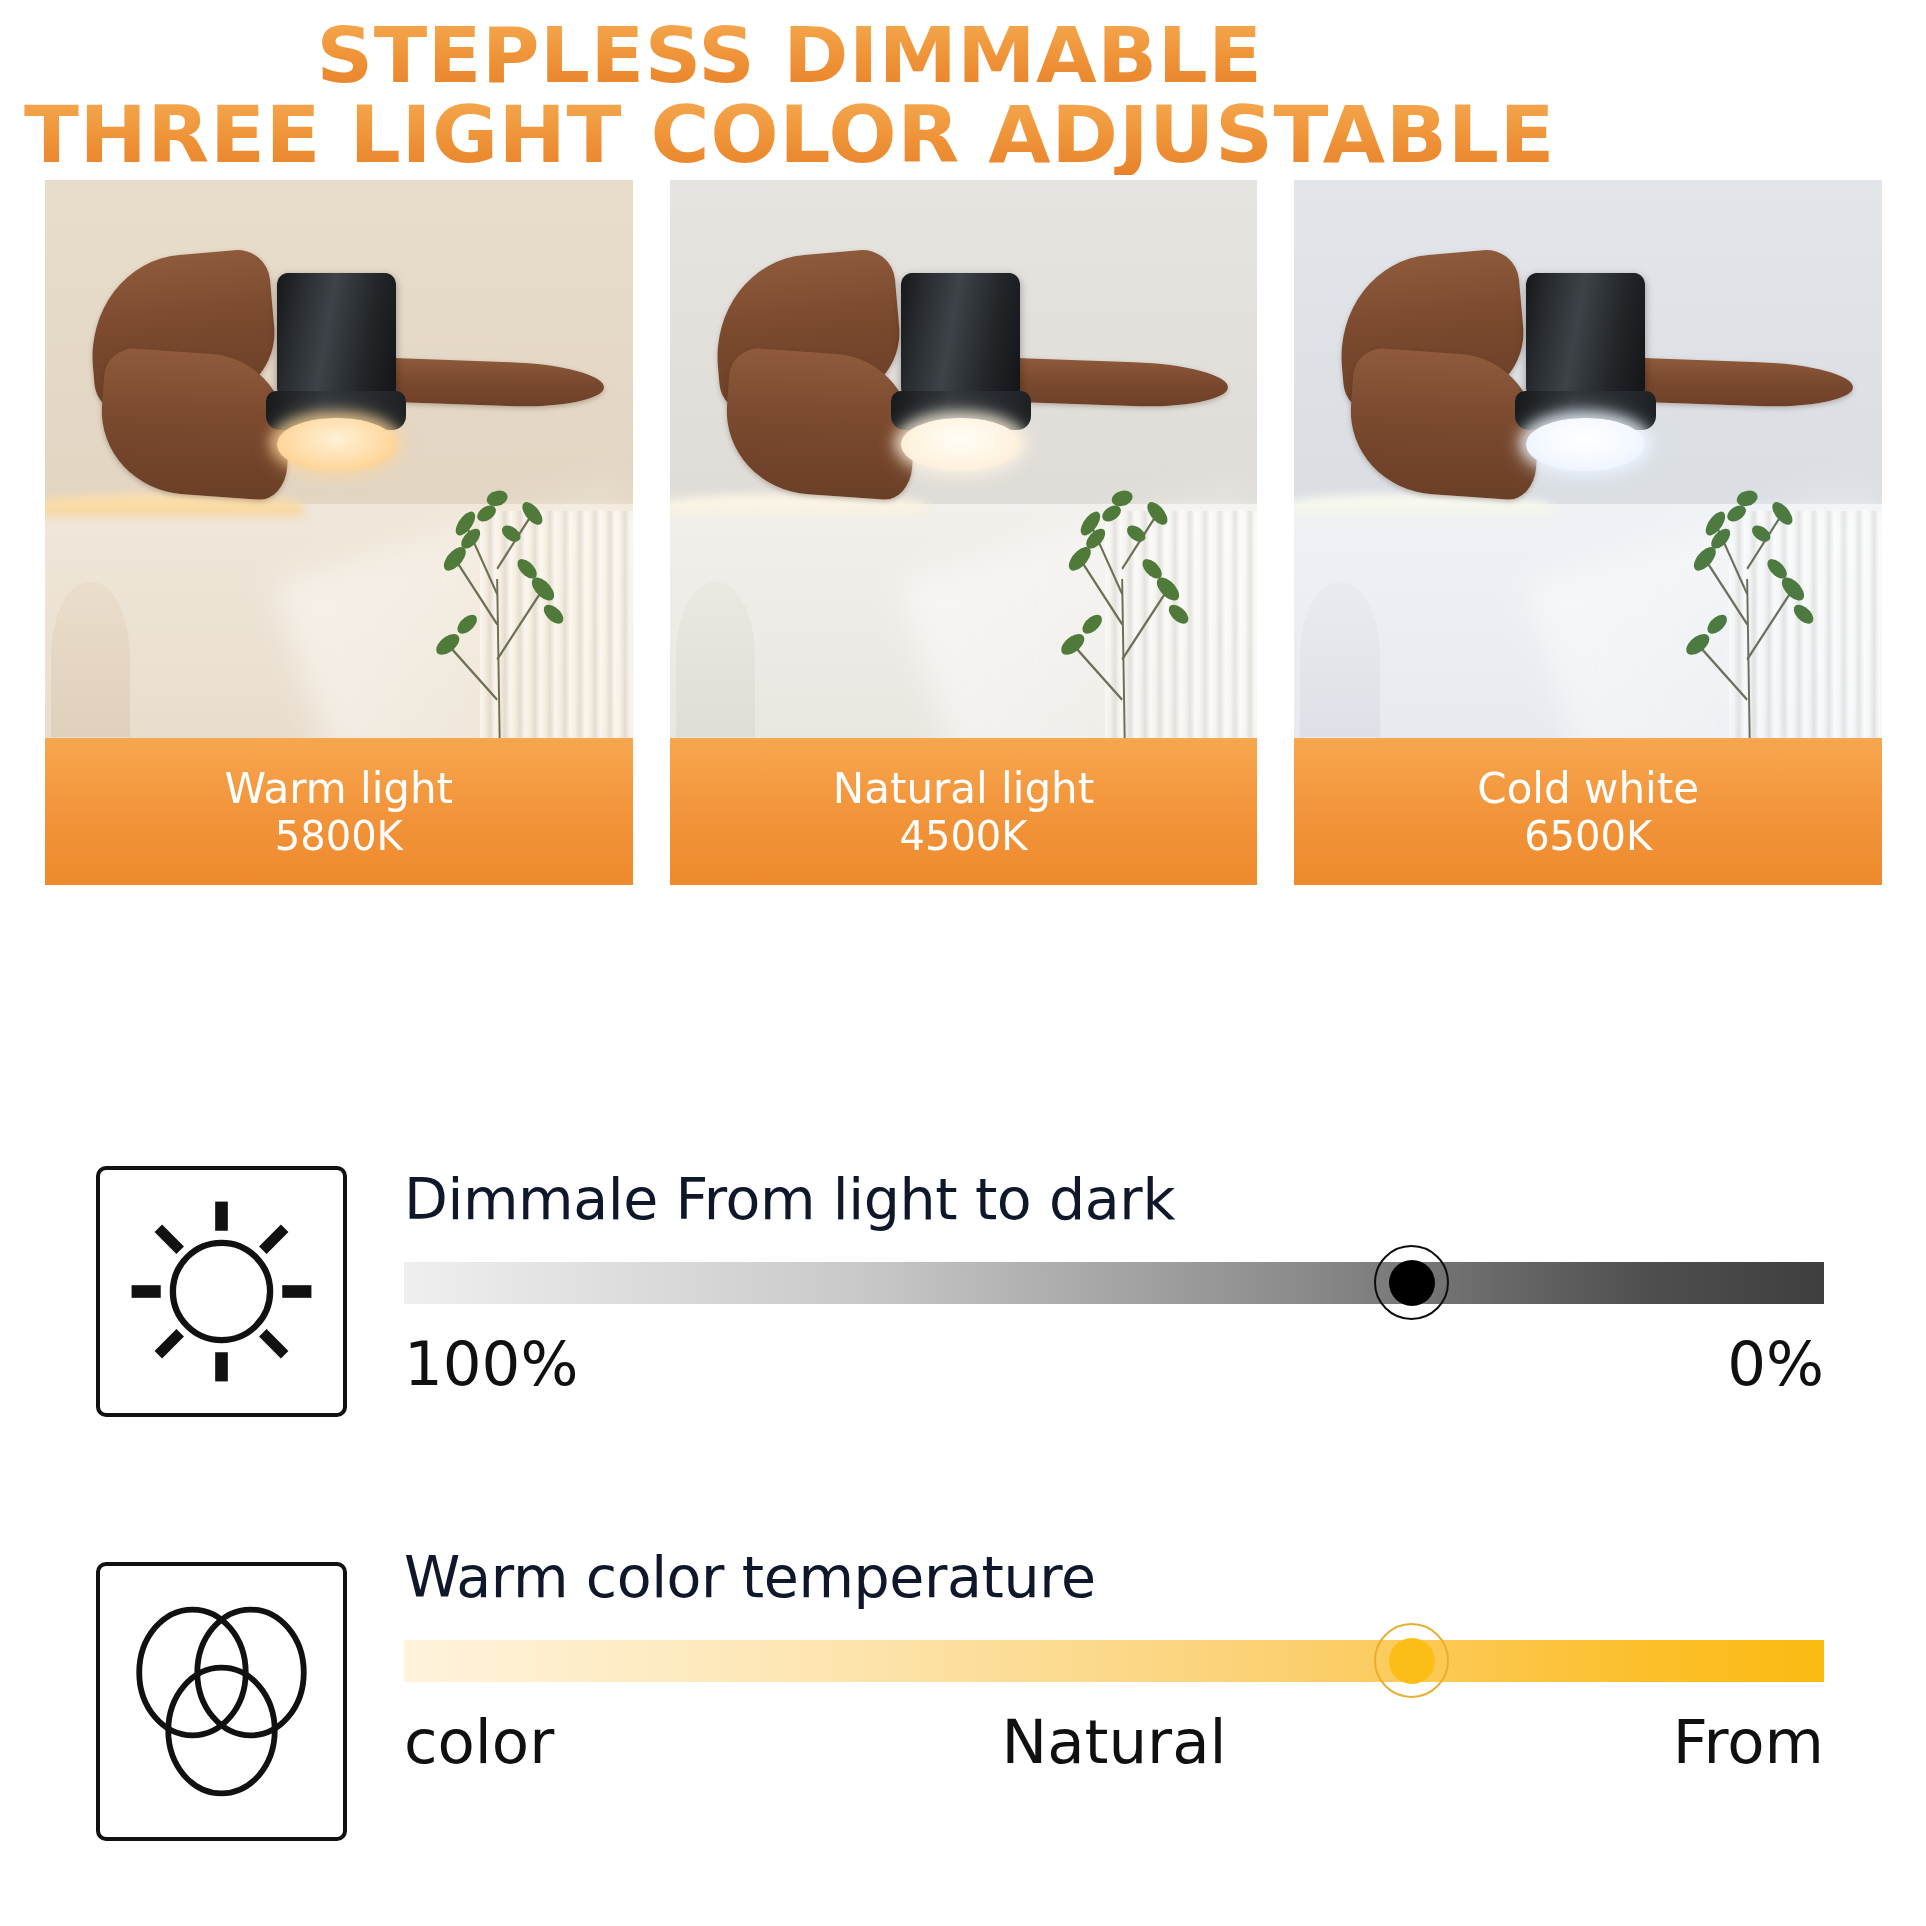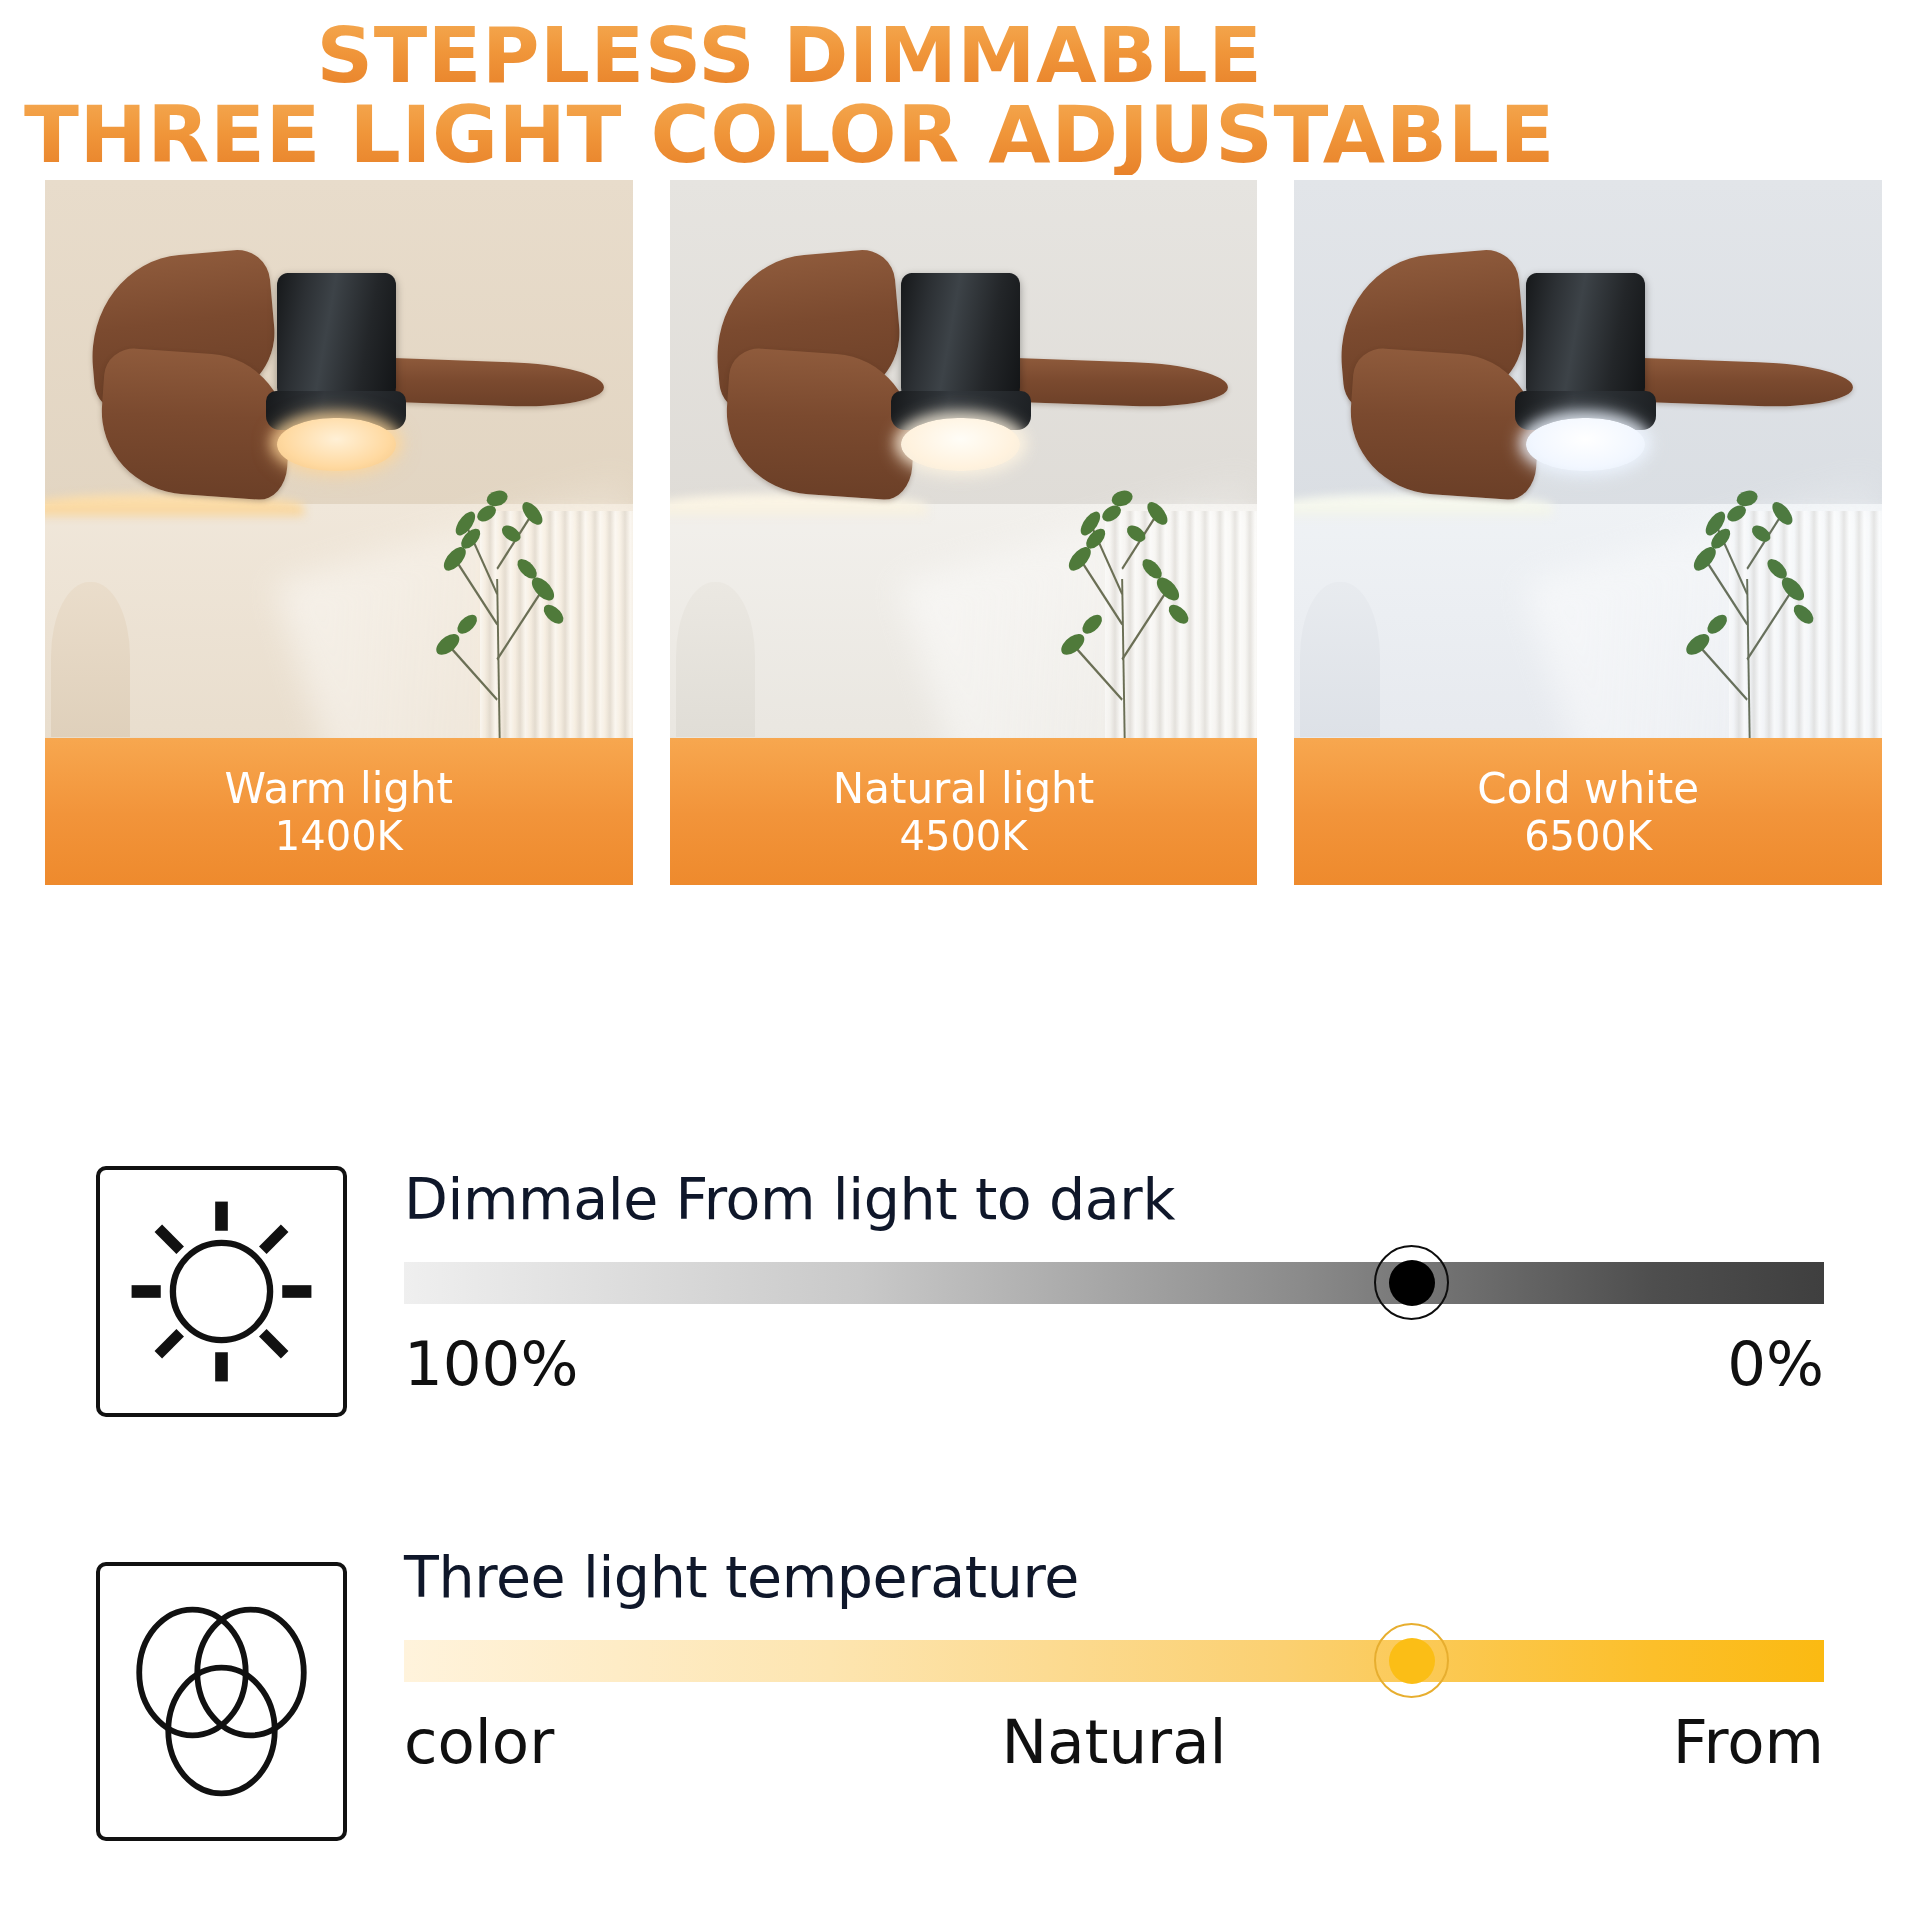--- a/index.html
+++ b/index.html
@@ -296,21 +296,21 @@
         <div class="blade bl-down"></div>
         <div class="blade bl-right"></div>
         <div class="motor"></div>
         <div class="motorbase"></div>
         <div class="ledring" style="background:#FFD9A0;"></div>
         <div class="led" style="background:radial-gradient(ellipse at 50% 40%,#FFF0D6 0%,#FFD9A0 62%,#F3C584 100%);box-shadow:0 0 18px 6px rgba(255,214,150,.55);"></div>
       </div>
     </div>
     <div class="caption">
       <div class="cap-name">Warm light</div>
-      <div class="cap-k">1400K</div>
+      <div class="cap-k">5800K</div>
     </div>
   </div>
 
   <div class="panel">
     <div class="scene">
       <div class="ceiling" style="background:linear-gradient(180deg,#E6E4E0 0%,#DFDCD7 100%);"></div>
       <div class="wall" style="background:linear-gradient(180deg,#F2F0EC 0%,#EAE7E1 58%,#E3E0D9 100%);"></div>
       <div class="cove" style="background:linear-gradient(180deg,#FFF8E8,#F4EEDF);"></div>
       <div class="sunpatch" style="background:linear-gradient(110deg,rgba(255,255,255,.95),rgba(250,250,248,.2));"></div>
       <div class="alcove" style="background:linear-gradient(180deg,#EBE8E2,#E0DDD6);"></div>
@@ -475,21 +475,21 @@
   <div class="ficon">
     <svg viewBox="0 0 100 112" width="100%" height="100%">
       <g fill="none" stroke="#111" stroke-width="2.4">
         <ellipse cx="38" cy="44" rx="22" ry="26"></ellipse>
         <ellipse cx="62" cy="44" rx="22" ry="26"></ellipse>
         <ellipse cx="50" cy="68" rx="22" ry="26"></ellipse>
       </g>
     </svg>
   </div>
   <div class="fbody">
-    <div class="ftitle">Three light temperature</div>
+    <div class="ftitle">Warm color temperature</div>
     <div class="track">
       <div class="bar" id="temp-bar"></div>
       <div class="knob" id="temp-knob" style="left:71%;">
         <div class="dot"></div>
       </div>
     </div>
     <div class="scale">
       <span class="s-left">color</span>
       <span class="s-mid">Natural</span>
       <span class="s-right">From</span>

